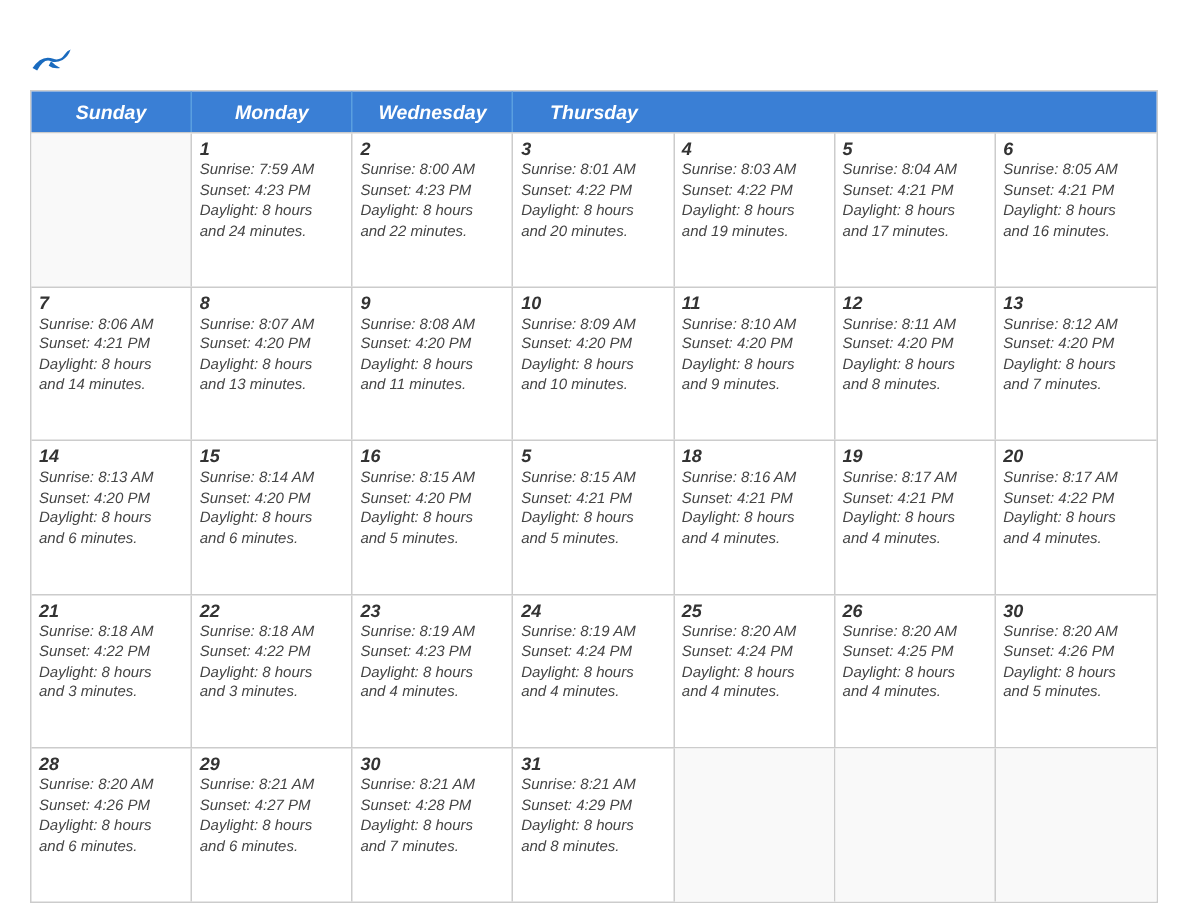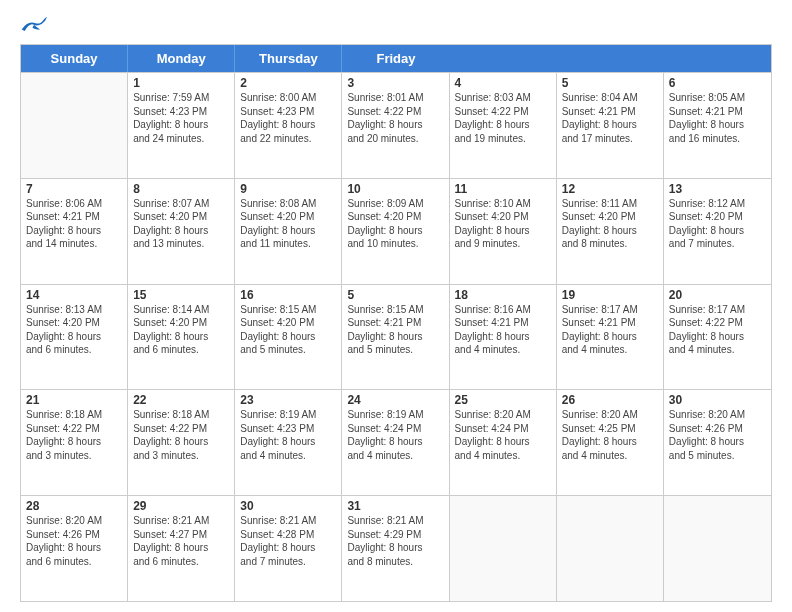--- a/index.html
+++ b/index.html
@@ -6,23 +6,24 @@
     body {
       font-family: Arial, sans-serif;
       background: #fff;
       width: 792px;
       height: 612px;
       overflow: hidden;
     }
     .page {
       width: 792px;
       height: 612px;
-      padding: 14px 20px 10px 20px;
-      display: flex;
-      flex-direction: column;
+      padding: 30px 20px 10px 20px;
+      display: flex;
+      flex-direction: column;
+      font-style: italic;
     }
     .header {
       display: flex;
       justify-content: space-between;
       align-items: flex-start;
       margin-bottom: 10px;
     }
     .logo {
       display: flex;
       flex-direction: column;
@@ -132,22 +133,22 @@
     <div class="title-section">
       <div class="main-title"></div>
       <div class="subtitle"></div>
     </div>
   </div>
 
   <div class="calendar">
     <div class="cal-header-row">
     <div class="cal-header-cell">Sunday</div>
         <div class="cal-header-cell">Monday</div>
+        <div class="cal-header-cell">Wednesday</div>
         <div class="cal-header-cell">Thursday</div>
-        <div class="cal-header-cell">Friday</div>
       </div>
     <div class="cal-body">
     <div class="cal-row">
           <div class="cal-cell empty"></div>
           <div class="cal-cell">
             <span class="day-num">1</span>
             <div class="cell-info">Sunrise: 7:59 AM<br>Sunset: 4:23 PM<br>Daylight: 8 hours<br>and 24 minutes.</div>
           </div>
           <div class="cal-cell">
             <span class="day-num">2</span>

